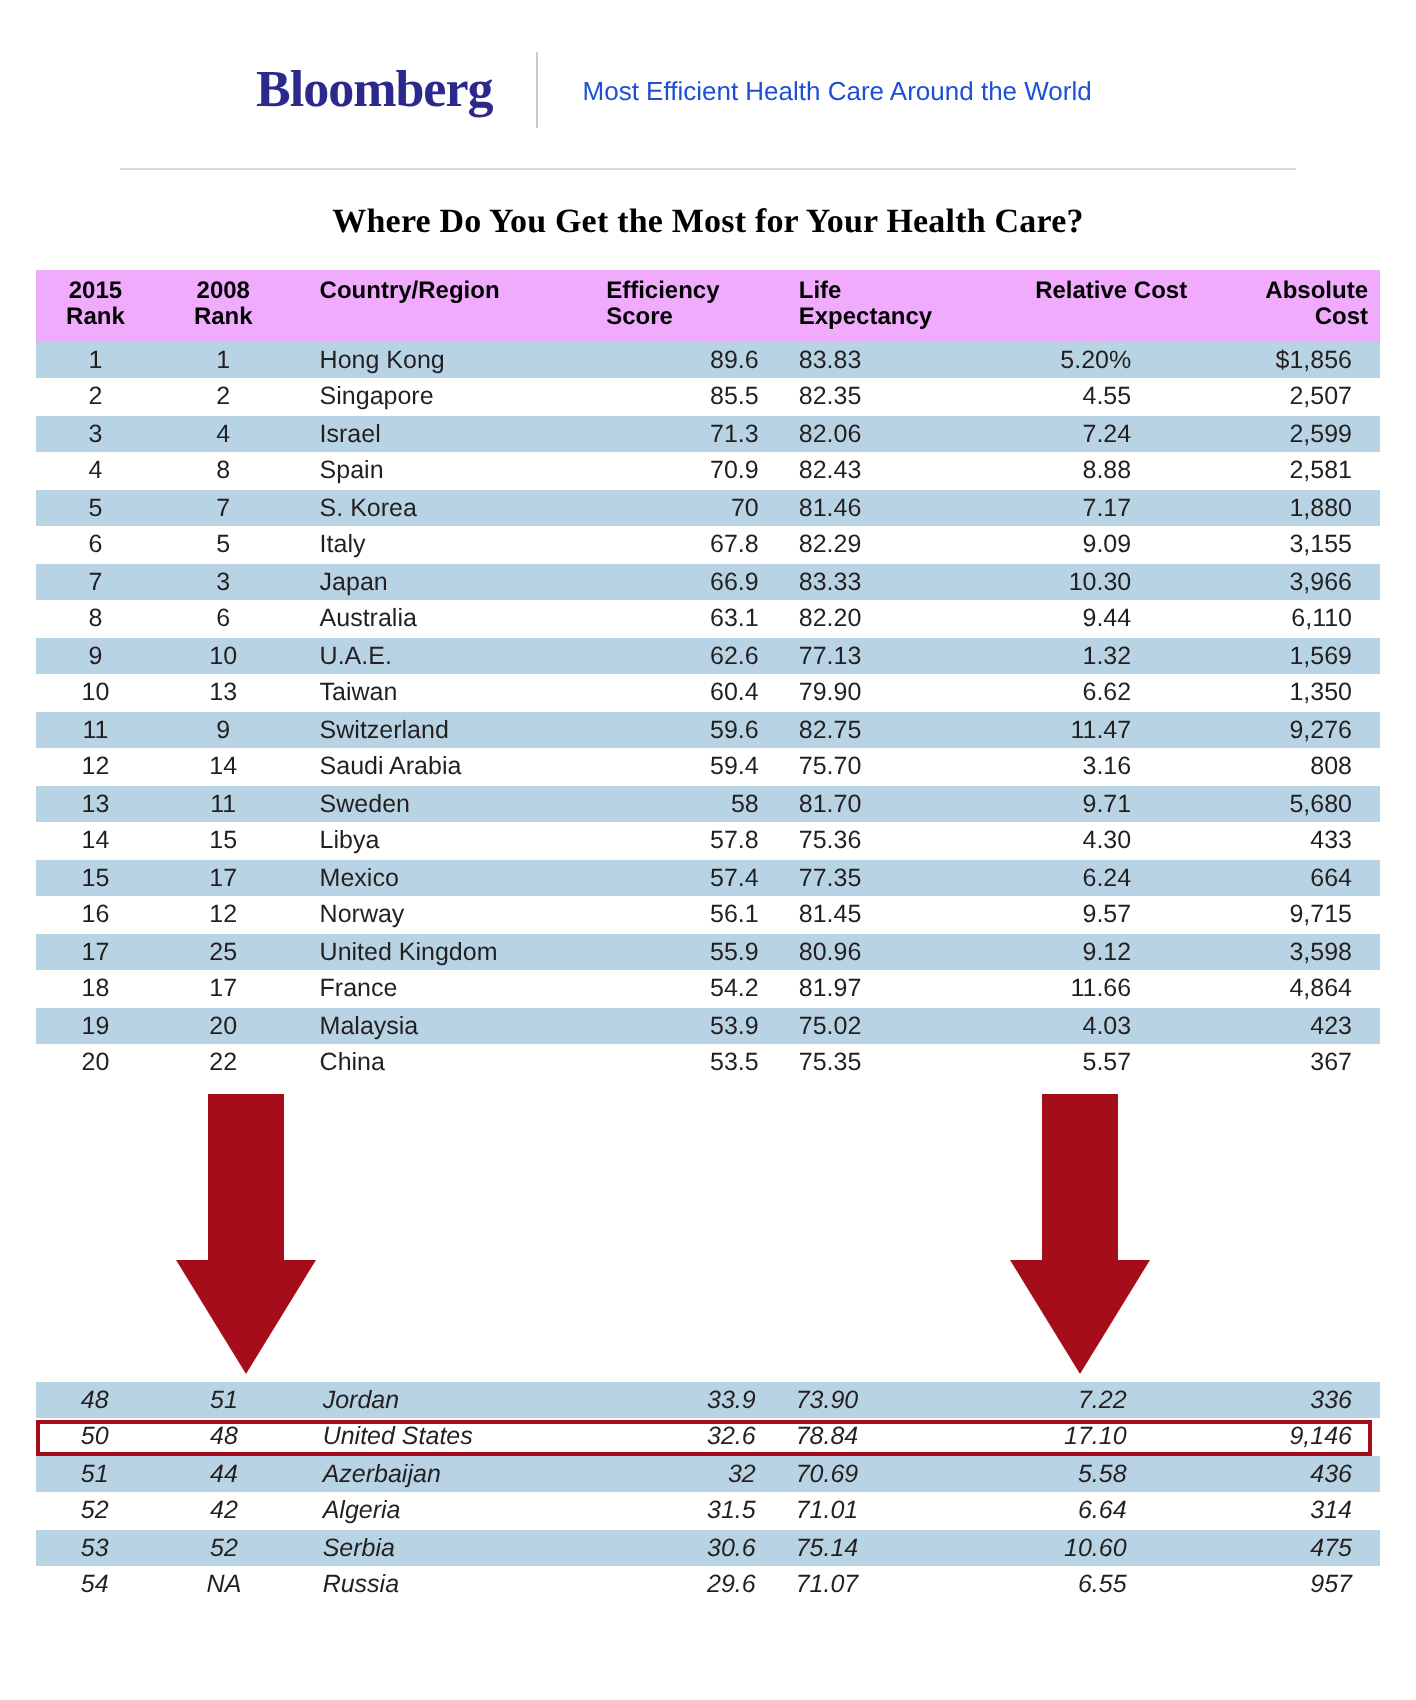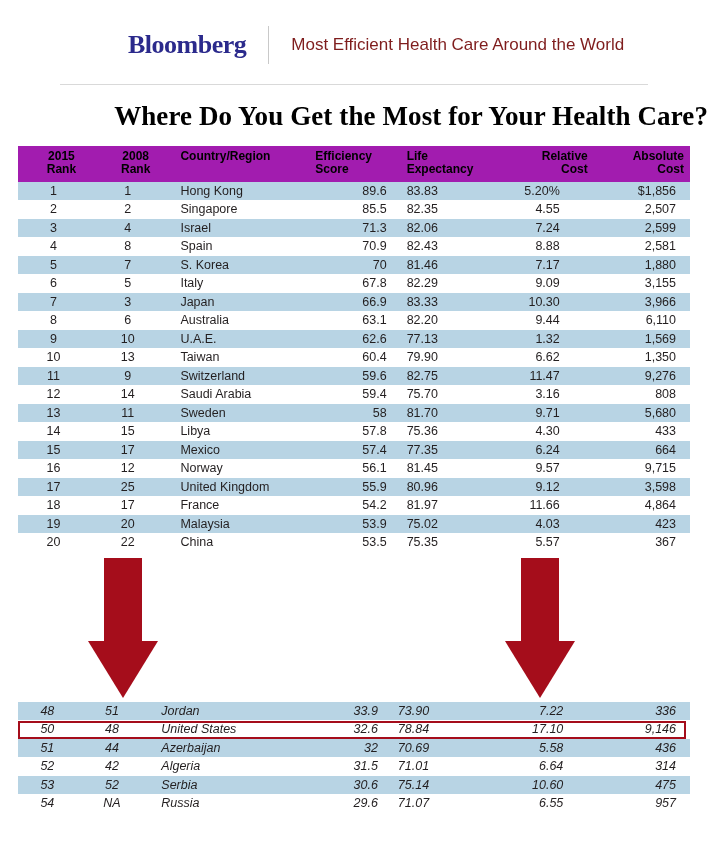--- a/index.html
+++ b/index.html
@@ -36,57 +36,57 @@
     letter-spacing: -0.5px;
     padding-right: 22px;
   }
   .header-divider {
     width: 1px;
     align-self: stretch;
     background: #c9c9c9;
     margin: 4px 0 4px 0;
   }
   .header-sub {
-    font-size: 17px;
-    color: #7f1d1d;
+    font-size: 13px;
+    color: #1d4ed8;
     padding-left: 22px;
   }
   .rule {
     margin: 16px 60px 0 60px;
     height: 1px;
     background: #d9d9d9;
   }
 
   
   .title {
-    text-align: right;
+    text-align: center;
     font-family: "Liberation Serif", serif;
     font-weight: bold;
-    font-size: 27px;
+    font-size: 17px;
     color: #000;
     margin-top: 16px;
     letter-spacing: 0.1px;
   }
 
   
   .table-wrap {
     margin: 14px 18px 0 18px;
   }
   table {
     border-collapse: collapse;
     width: 672px;
     font-size: 12.5px;
   }
   thead th {
-    background: #a21caf;
+    background: #f0abfc;
     color: #000;
     font-weight: bold;
     font-size: 12px;
     text-align: left;
-    padding: 4px 6px 5px 22px;
+    padding: 4px 6px 5px 6px;
     line-height: 1.12;
     vertical-align: top;
   }
   thead th.num { text-align: center; }
   thead th.rt  { text-align: right; }
 
   tbody td {
     padding: 1px 6px;
     line-height: 1.32;
     white-space: nowrap;

